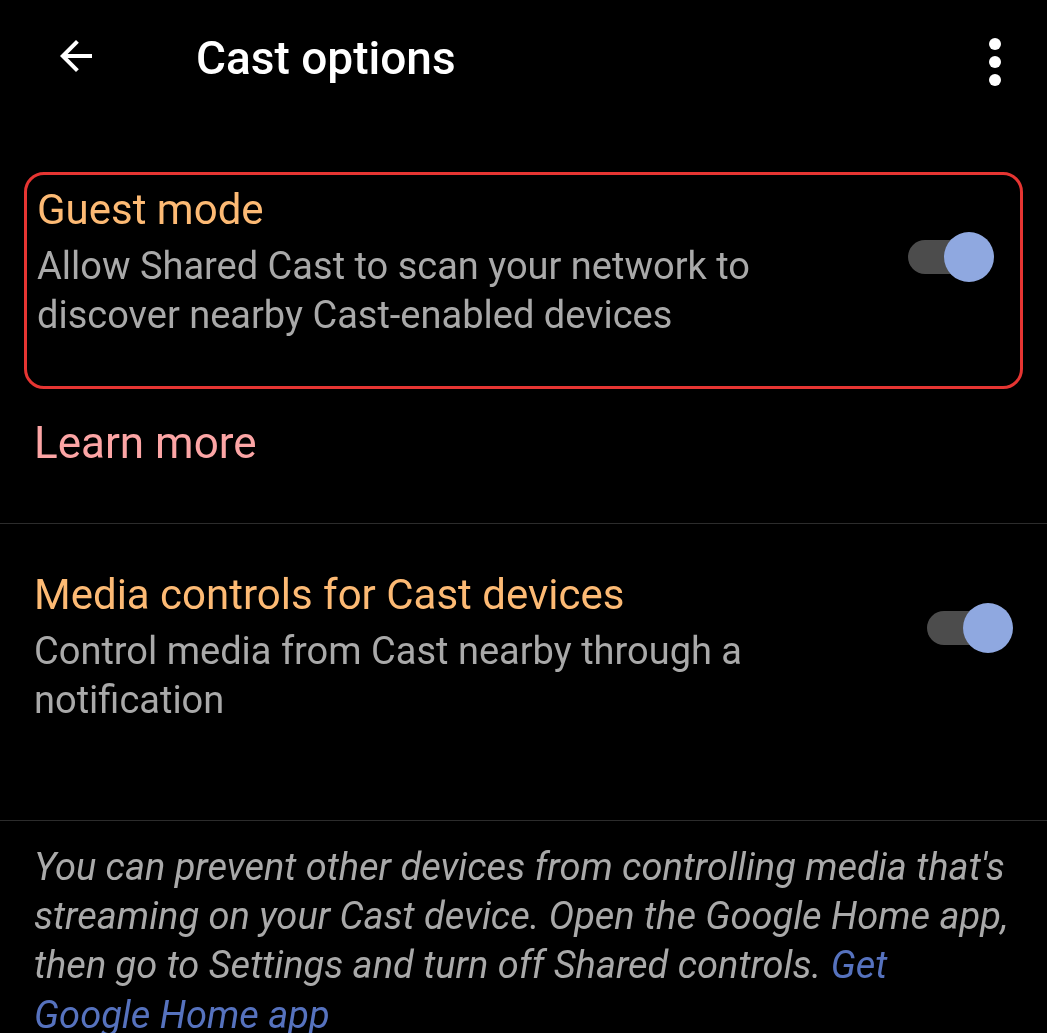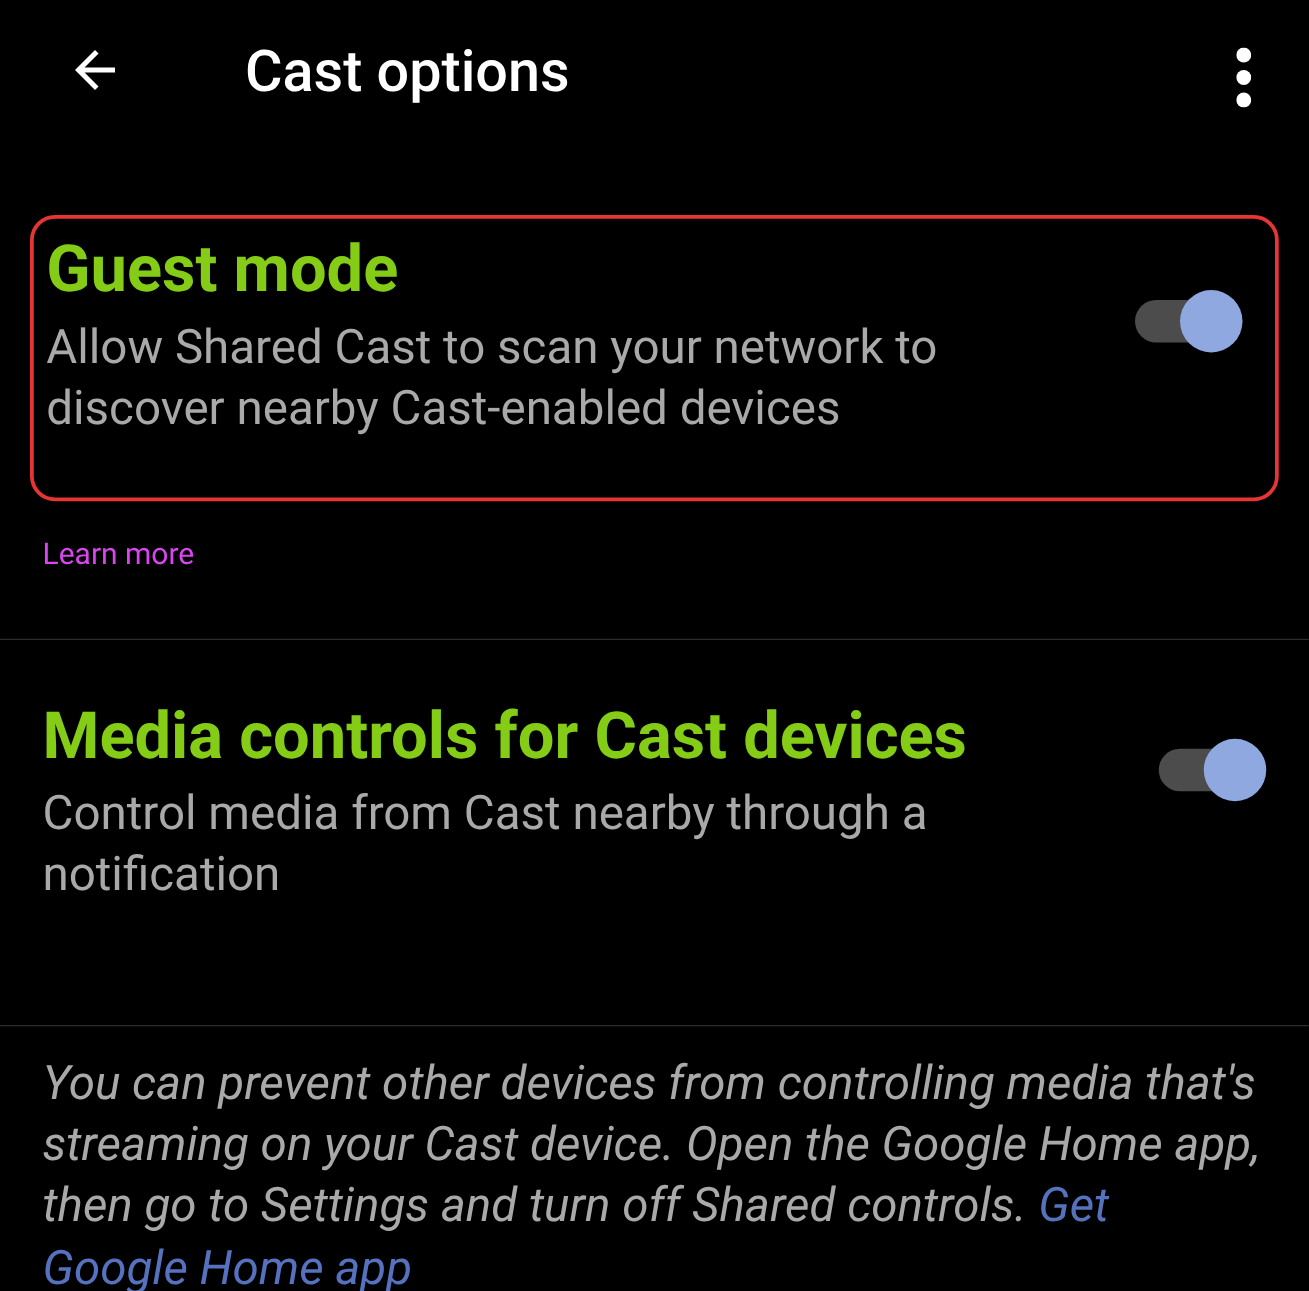--- a/index.html
+++ b/index.html
@@ -67,23 +67,23 @@
       position: relative;
       display: flex;
       align-items: flex-start;
       justify-content: space-between;
     }
     .setting-text {
       flex: 1;
       padding-right: 40px;
     }
     .setting-title {
-      font-size: 52px;
-      font-weight: 700;
-      color: #84cc16;
+      font-size: 42px;
+      font-weight: 400;
+      color: #fdba74;
       margin-bottom: 8px;
     }
     .setting-description {
       font-size: 38px;
       line-height: 1.3;
       color: #a9a9a9;
     }
     .toggle-switch {
       position: relative;
       width: 86px;
@@ -105,22 +105,22 @@
       position: absolute;
       width: 50px;
       height: 50px;
       border-radius: 50%;
       background: #8fa8e0;
       top: -5px;
       left: 36px;
     }
     .learn-more-link {
       display: inline-block;
-      color: #d946ef;
-      font-size: 24px;
+      color: #fca5a5;
+      font-size: 44px;
       padding: 28px 0 0 34px;
       cursor: pointer;
     }
     .divider {
       height: 1px;
       background: #2c2c2c;
       margin-top: 54px;
       width: 100%;
     }
     .setting-block {

